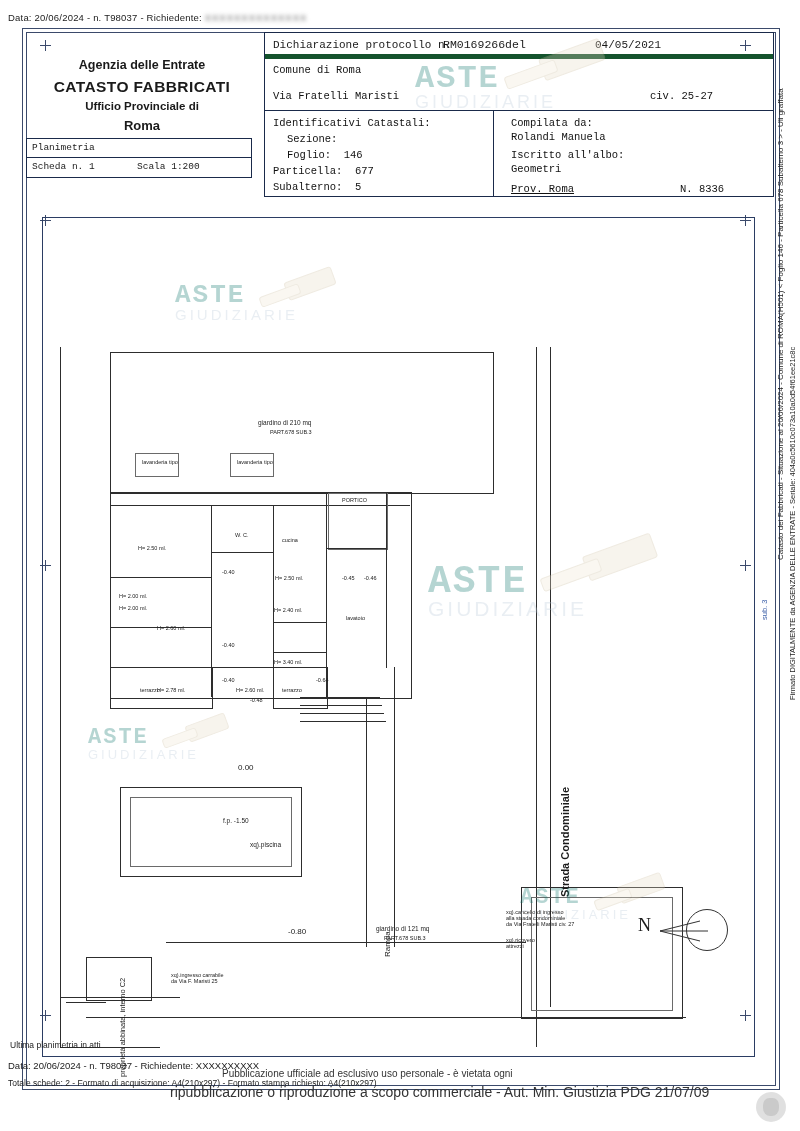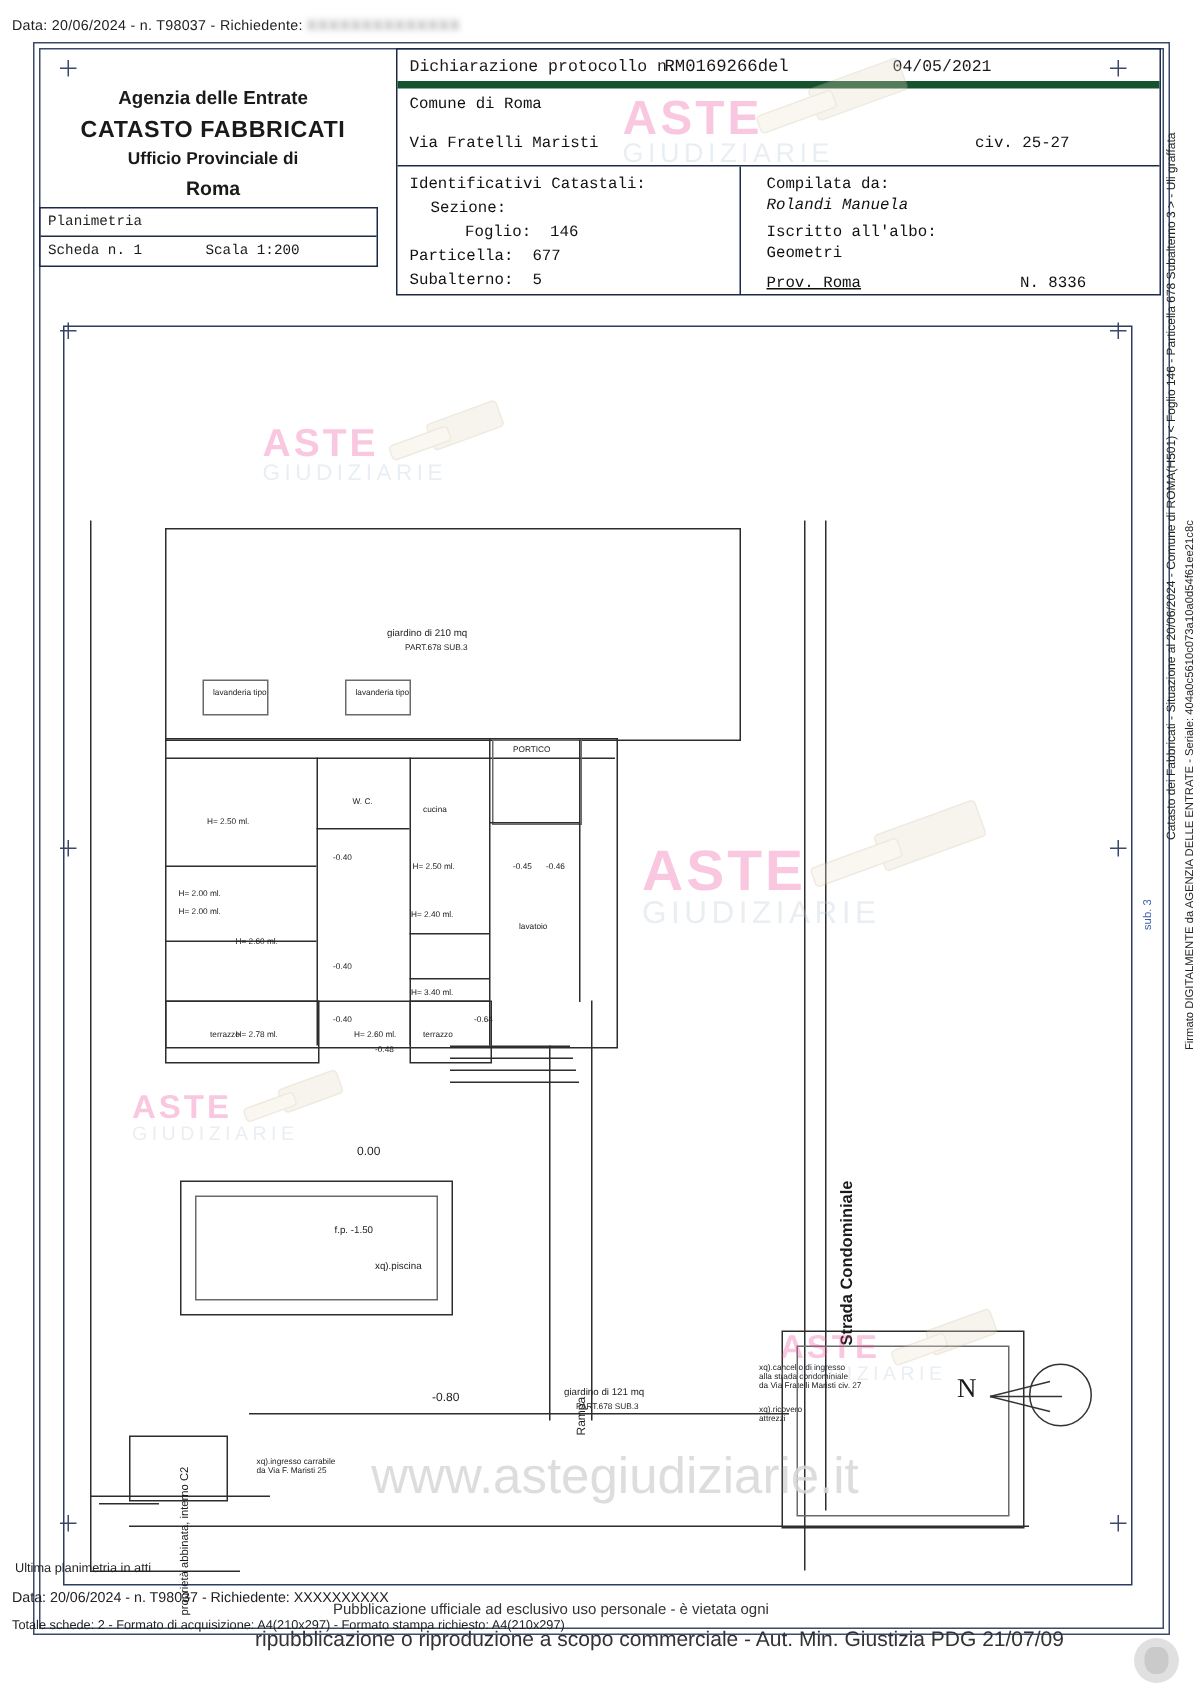--- a/index.html
+++ b/index.html
@@ -46,25 +46,25 @@
   .hr-split{position:absolute;left:228px;top:78px;width:1px;height:85px;background:#1a2a4a;}
   .mono{font-family:"Liberation Mono",monospace;font-size:10.5px;color:#111;}
   .ttl-dich{position:absolute;left:8px;top:6px;font-family:"Liberation Mono",monospace;font-size:11px;}
   .ttl-prot{position:absolute;left:178px;top:5px;font-family:"Liberation Mono",monospace;font-size:11.5px;}
   .ttl-data{position:absolute;left:330px;top:6px;font-family:"Liberation Mono",monospace;font-size:11px;}
   .comune{position:absolute;left:8px;top:5px;}
   .via{position:absolute;left:8px;top:5px;}
   .civ{position:absolute;left:385px;top:5px;}
   .ident{position:absolute;left:8px;top:84px;}
   .sez{position:absolute;left:22px;top:100px;}
-  .fog{position:absolute;left:22px;top:116px;margin-left:23px;}
+  .fog{position:absolute;left:22px;top:116px;}
   .part{position:absolute;left:8px;top:132px;}
   .sub{position:absolute;left:8px;top:148px;}
   .comp{position:absolute;left:246px;top:84px;}
-  .comp2{position:absolute;left:246px;top:98px;font-style:italic;}
+  .comp2{position:absolute;left:246px;top:98px;}
   .isc{position:absolute;left:246px;top:116px;}
   .isc2{position:absolute;left:246px;top:130px;}
   .prov{position:absolute;left:246px;top:150px;text-decoration:underline;}
   .nnum{position:absolute;left:415px;top:150px;}
 
   
   .sheet{position:absolute;left:26px;top:197px;width:748px;height:887px;}
   .inner-rect{position:absolute;left:16px;top:20px;width:711px;height:838px;border:1px solid #2b3d63;}
 
   
@@ -84,21 +84,21 @@
   .lbl7{position:absolute;font-size:6.5px;color:#222;white-space:nowrap;}
   .lbl8{position:absolute;font-size:8px;color:#222;white-space:nowrap;}
 
   
   .compass{position:absolute;left:612px;top:708px;width:100px;height:62px;}
   .compass .circ{position:absolute;left:48px;top:4px;width:40px;height:40px;border:1px solid #333;border-radius:50%;}
   .compass .nlab{position:absolute;left:0px;top:10px;font-size:18px;font-family:"Liberation Serif",serif;}
 
   
   .wm{position:absolute;opacity:.30;pointer-events:none;}
-  .wm .a1{font-family:Liberation Sans, sans-serif;font-weight:bold;letter-spacing:2px;color:#ec4899;}
+  .wm .a1{font-family:Liberation Mono, monospace;font-weight:bold;letter-spacing:2px;color:#0f766e;}
   .wm .a2{font-family:"Liberation Sans",sans-serif;color:#b9c9d8;letter-spacing:3px;}
   .gavel{position:absolute;}
   .gavel .head{position:absolute;width:48px;height:17px;background:#e7dcc6;border:1px solid #cbbd9e;border-radius:3px;transform:rotate(-20deg);}
   .gavel .handle{position:absolute;width:40px;height:9px;background:#efe7d4;border:1px solid #cbbd9e;border-radius:3px;transform:rotate(-20deg);}
 
   .wmBig{position:absolute;left:60px;top:965px;width:700px;text-align:center;font-size:34px;color:#d8d8d8;opacity:.85;font-family:"Liberation Sans",sans-serif;}
 
   
   .ultima{position:absolute;left:10px;top:1040px;font-size:8.5px;color:#222;}
   .botline1{position:absolute;left:8px;top:1060px;font-size:9.5px;color:#222;}
@@ -345,21 +345,20 @@
 
   <div class="wm" style="left:520px;top:885px;">
     <div class="gavel" style="left:78px;top:-6px;">
       <div class="head" style="left:20px;top:0;width:44px;height:16px;"></div>
       <div class="handle" style="left:-4px;top:15px;width:36px;height:9px;"></div>
     </div>
     <div class="a1" style="font-size:22px;">ASTE</div>
     <div class="a2" style="font-size:13px;margin-top:-3px;">GIUDIZIARIE</div>
   </div>
 
-  <div class="wmBig">www.astegiudiziarie.it</div>
 
   <div class="vstrip">Catasto dei Fabbricati - Situazione al 20/06/2024 - Comune di ROMA(H501) &lt; Foglio 146 - Particella  678  Subalterno 3 &gt;  - Uli graffata</div>
   <div class="vstrip2">Firmato DIGITALMENTE da AGENZIA DELLE ENTRATE - Seriale: 404a0c5610c073a10a0d54f61ee21c8c</div>
   <div class="vstrip3">sub. 3</div>
 
   <div class="ultima">Ultima planimetria in atti</div>
   <div class="botline1">
     <span>Data: 20/06/2024 - n. T98037 - Richiedente:</span>
     <span class="blurred">XXXXXXXXXX</span>
   </div>

